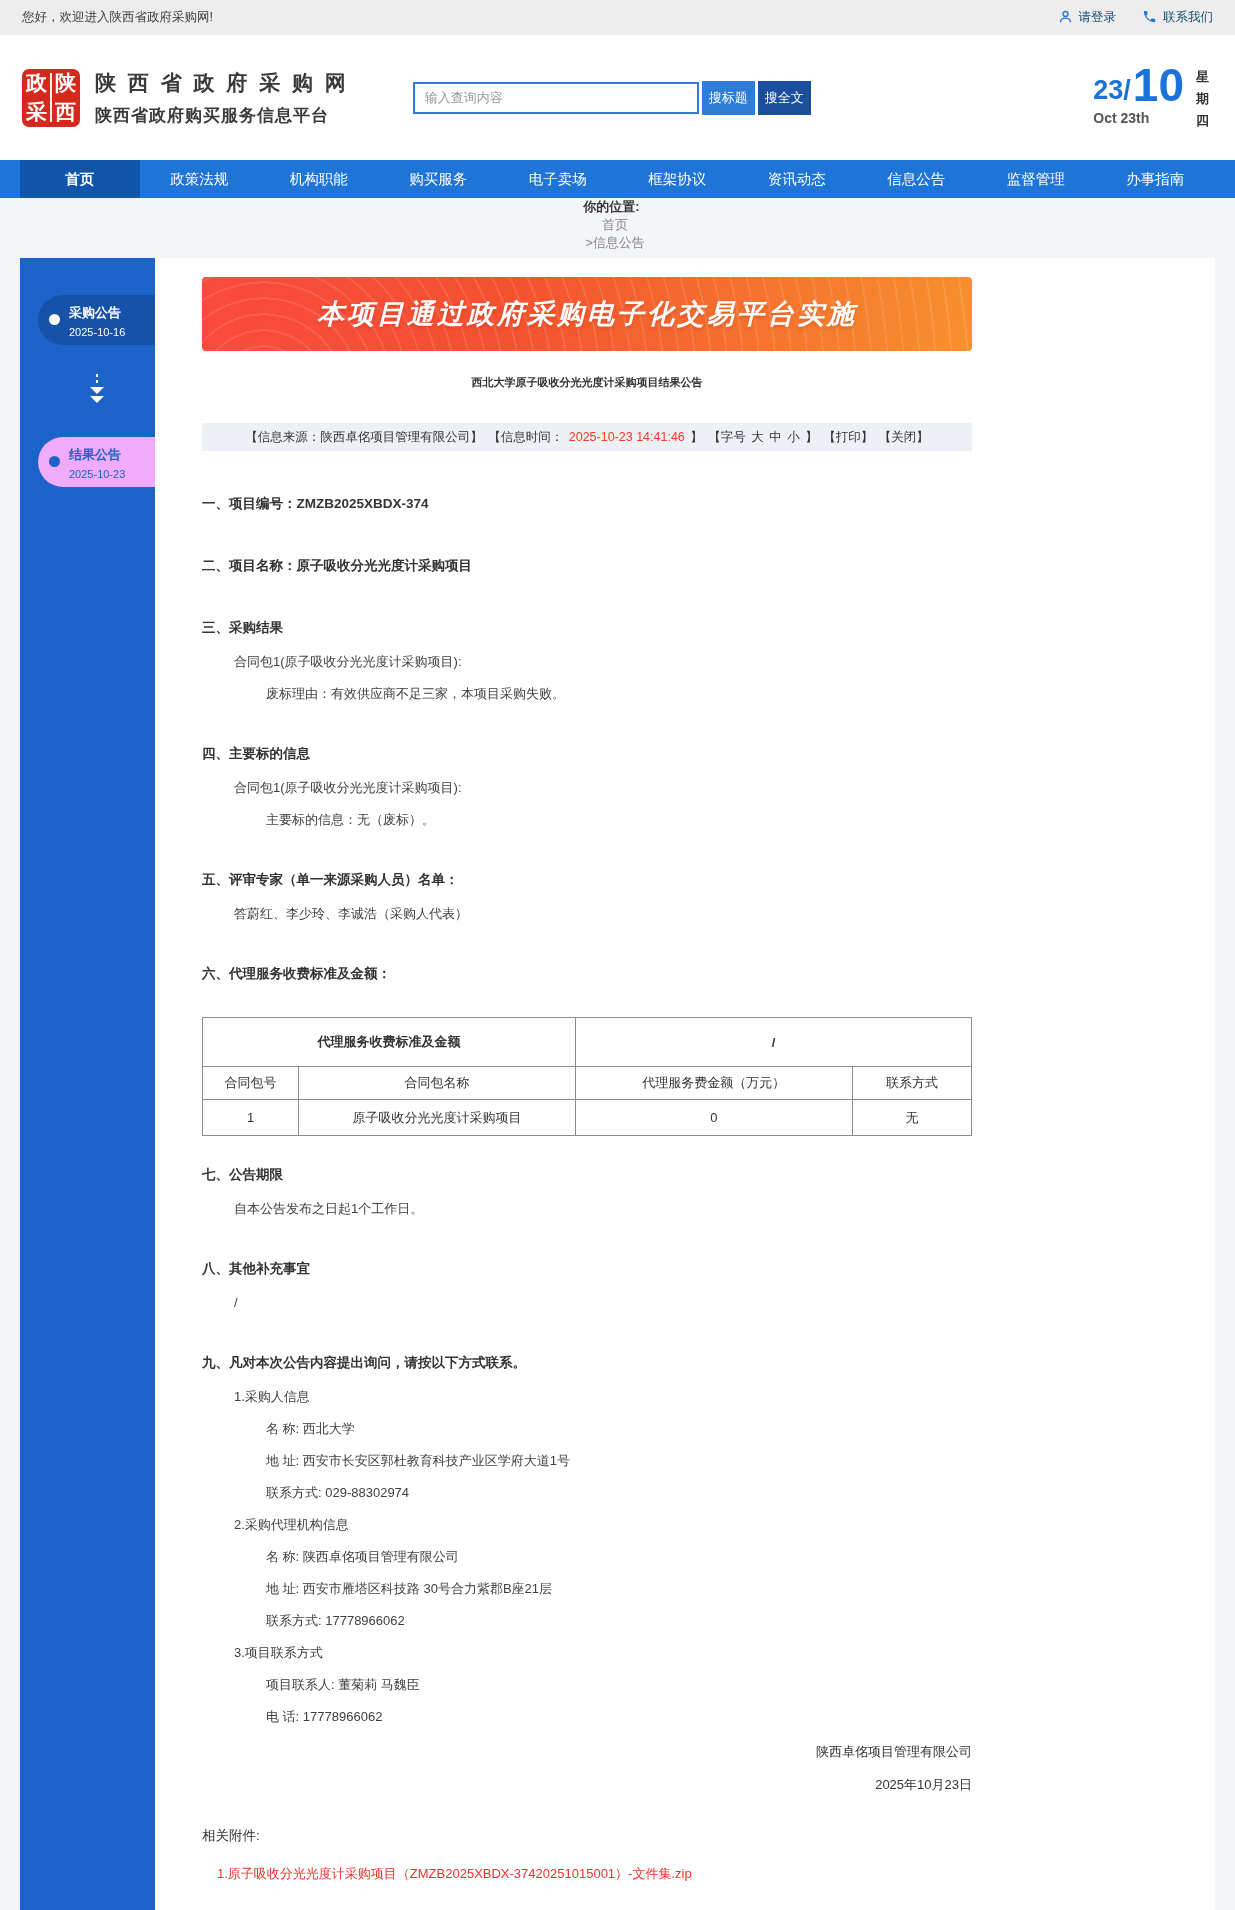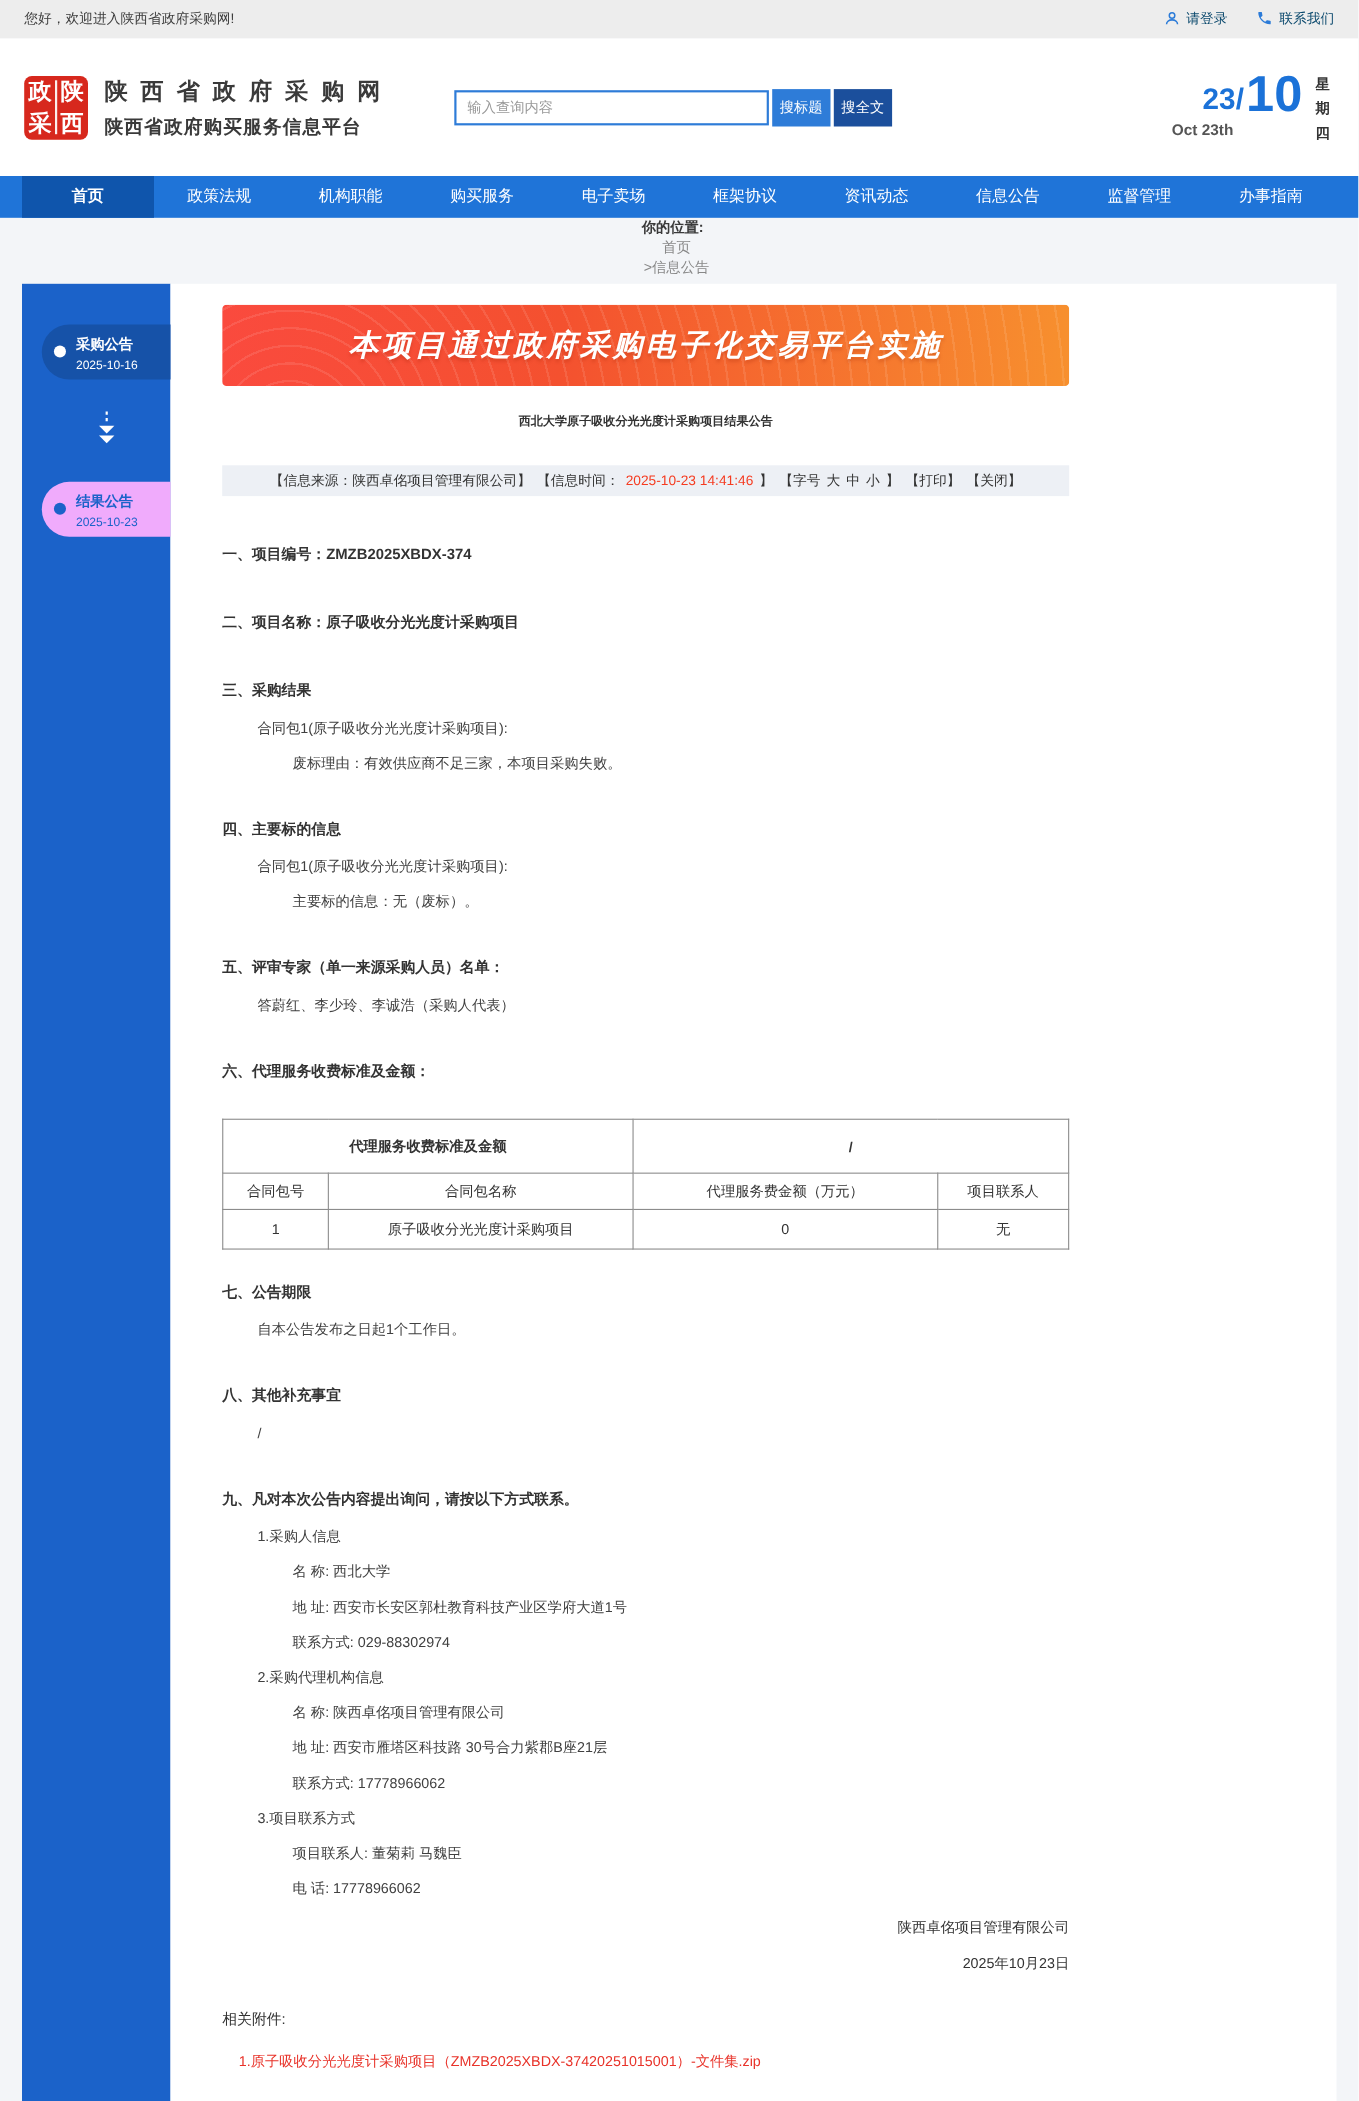--- a/index.html
+++ b/index.html
@@ -16,21 +16,21 @@
   .site-titles{margin-left:15px;}
   .site-name{font-size:21px;font-weight:bold;color:#3a3a3a;letter-spacing:3px;}
   .site-sub{font-size:17px;font-weight:bold;color:#3a3a3a;margin-top:7px;letter-spacing:1px;}
   .search-wrap{display:flex;align-items:center;margin-left:64px;}
   .search-input{width:262px;height:28px;border:2px solid #2e7cd8;padding:0 10px;font-size:13px;outline:none;color:#333;}
   .search-input::placeholder{color:#999;}
   .search-btn{height:34px;width:53px;border:none;color:#fff;font-size:13px;cursor:pointer;margin-left:3px;font-family:inherit;}
   .btn-title{background:#2e7cd8;}
   .btn-full{background:#1b4f9c;}
   .date-block{margin-left:auto;display:flex;align-items:flex-start;margin-right:4px;}
-  .date-line{display:flex;align-items:flex-end;color:#1b72d8;font-weight:bold;margin-left:28px;}
+  .date-line{display:flex;align-items:flex-end;color:#1b72d8;font-weight:bold;}
   .d-day,.d-sep{font-size:27px;line-height:27px;}
   .d-month{font-size:46px;line-height:38px;margin-left:2px;}
   .date-en{font-size:14px;font-weight:bold;color:#555;margin-top:6px;}
   .weekday{display:flex;flex-direction:column;margin-left:12px;font-size:13px;font-weight:bold;color:#333;gap:4px;margin-top:2px;}
   .nav{height:38px;background:#1f74d8;display:flex;padding:0 20px;}
   .nav-item{flex:1;text-align:center;line-height:38px;color:#fff;font-size:14.5px;cursor:pointer;text-decoration:none;}
   .nav-item.active{background:#0f55ac;font-weight:bold;}
   .breadcrumb{height:60px;display:flex;align-items:center;padding:0 25px;font-size:13px;color:#888;flex-direction:column;}
   .bc-label{color:#3a3a3a;font-weight:bold;margin-right:12px;}
   .bc-link{color:#888;cursor:pointer;margin-right:5px;text-decoration:none;}
@@ -225,21 +225,21 @@
             </colgroup>
           <tbody>
               <tr class="tr1">
             <td colspan="2">代理服务收费标准及金额</td>
             <td colspan="2">/</td>
           </tr>
           <tr class="tr2">
             <td>合同包号</td>
             <td>合同包名称</td>
             <td>代理服务费金额（万元）</td>
-            <td>项目联系人</td>
+            <td>联系方式</td>
           </tr>
           <tr class="tr3">
             <td>1</td>
             <td>原子吸收分光光度计采购项目</td>
             <td>0</td>
             <td>无</td>
           </tr>
         </tbody>
           </table>
       </div>

